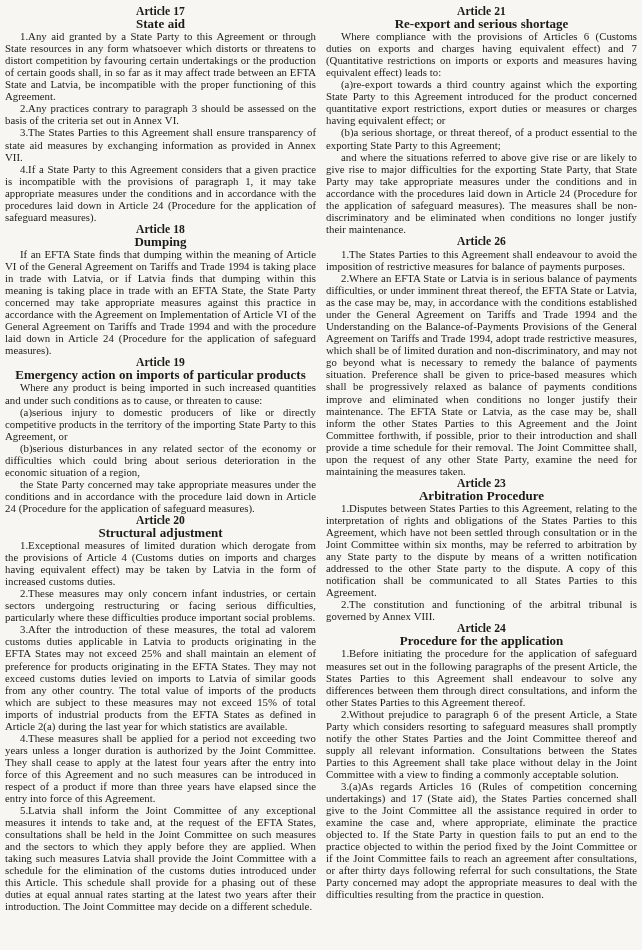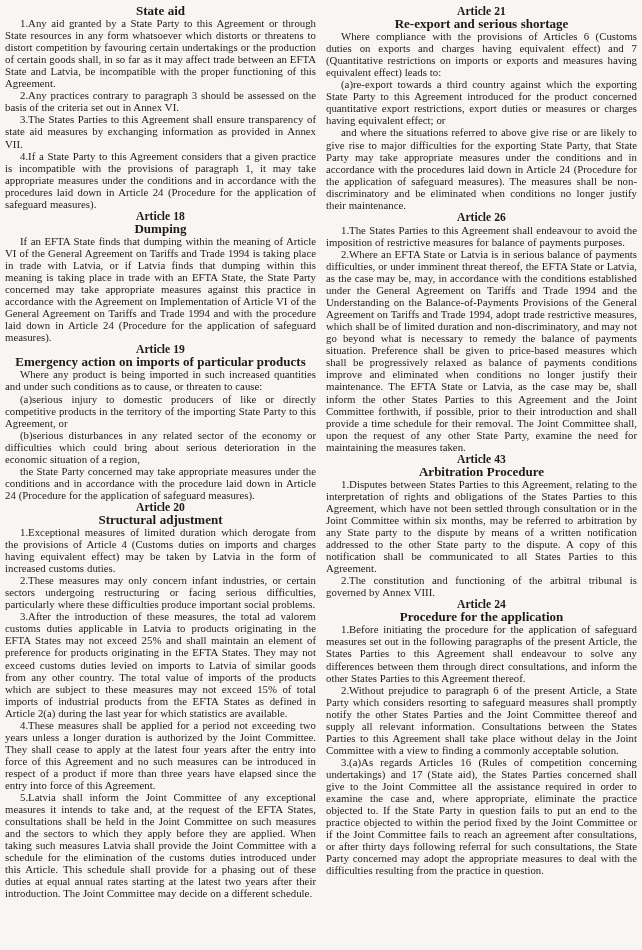--- a/index.html
+++ b/index.html
@@ -42,20 +42,21 @@
     font-size: 13px;
   }
   .paragraph { text-indent: 15px; }
   .continuation { text-indent: 15px; }
 </style>
 </head>
 <body>
 
 <div class="page">
   <div class="column">
+      <div class="block heading">Article 17</div>
       <div class="block subheading">State aid</div>
       <div class="block paragraph">1.Any aid granted by a State Party to this Agreement or through State resources in any form whatsoever which distorts or threatens to distort competition by favouring certain undertakings or the production of certain goods shall, in so far as it may affect trade between an EFTA State and Latvia, be incompatible with the proper functioning of this Agreement.</div>
       <div class="block paragraph">2.Any practices contrary to paragraph 3 should be assessed on the basis of the criteria set out in Annex VI.</div>
       <div class="block paragraph">3.The States Parties to this Agreement shall ensure transparency of state aid measures by exchanging information as provided in Annex VII.</div>
       <div class="block paragraph">4.If a State Party to this Agreement considers that a given practice is incompatible with the provisions of paragraph 1, it may take appropriate measures under the conditions and in accordance with the procedures laid down in Article 24 (Procedure for the application of safeguard measures).</div>
       <div class="block heading">Article 18</div>
       <div class="block subheading">Dumping</div>
       <div class="block paragraph">If an EFTA State finds that dumping within the meaning of Article VI of the General Agreement on Tariffs and Trade 1994 is taking place in trade with Latvia, or if Latvia finds that dumping within this meaning is taking place in trade with an EFTA State, the State Party concerned may take appropriate measures against this practice in accordance with the Agreement on Implementation of Article VI of the General Agreement on Tariffs and Trade 1994 and with the procedure laid down in Article 24 (Procedure for the application of safeguard measures).</div>
       <div class="block heading">Article 19</div>
       <div class="block subheading">Emergency action on imports of particular products</div>
@@ -69,25 +70,26 @@
       <div class="block paragraph">2.These measures may only concern infant industries, or certain sectors undergoing restructuring or facing serious difficulties, particularly where these difficulties produce important social problems.</div>
       <div class="block paragraph">3.After the introduction of these measures, the total ad valorem customs duties applicable in Latvia to products originating in the EFTA States may not exceed 25% and shall maintain an element of preference for products originating in the EFTA States. They may not exceed customs duties levied on imports to Latvia of similar goods from any other country. The total value of imports of the products which are subject to these measures may not exceed 15% of total imports of industrial products from the EFTA States as defined in Article 2(a) during the last year for which statistics are available.</div>
       <div class="block paragraph">4.These measures shall be applied for a period not exceeding two years unless a longer duration is authorized by the Joint Committee. They shall cease to apply at the latest four years after the entry into force of this Agreement and no such measures can be introduced in respect of a product if more than three years have elapsed since the entry into force of this Agreement.</div>
       <div class="block paragraph">5.Latvia shall inform the Joint Committee of any exceptional measures it intends to take and, at the request of the EFTA States, consultations shall be held in the Joint Committee on such measures and the sectors to which they apply before they are applied. When taking such measures Latvia shall provide the Joint Committee with a schedule for the elimination of the customs duties introduced under this Article. This schedule shall provide for a phasing out of these duties at equal annual rates starting at the latest two years after their introduction. The Joint Committee may decide on a different schedule.</div>
     </div>
   <div class="column">
       <div class="block heading">Article 21</div>
       <div class="block subheading">Re-export and serious shortage</div>
       <div class="block paragraph">Where compliance with the provisions of Articles 6 (Customs duties on exports and charges having equivalent effect) and 7 (Quantitative restrictions on imports or exports and measures having equivalent effect) leads to:</div>
       <div class="block paragraph">(a)re-export towards a third country against which the exporting State Party to this Agreement introduced for the product concerned quantitative export restrictions, export duties or measures or charges having equivalent effect; or</div>
+      <div class="block paragraph">(b)a serious shortage, or threat thereof, of a product essential to the exporting State Party to this Agreement;</div>
       <div class="block continuation">and where the situations referred to above give rise or are likely to give rise to major difficulties for the exporting State Party, that State Party may take appropriate measures under the conditions and in accordance with the procedures laid down in Article 24 (Procedure for the application of safeguard measures). The measures shall be non-discriminatory and be eliminated when conditions no longer justify their maintenance.</div>
       <div class="block heading">Article 26</div>
       <div class="block paragraph">1.The States Parties to this Agreement shall endeavour to avoid the imposition of restrictive measures for balance of payments purposes.</div>
       <div class="block paragraph">2.Where an EFTA State or Latvia is in serious balance of payments difficulties, or under imminent threat thereof, the EFTA State or Latvia, as the case may be, may, in accordance with the conditions established under the General Agreement on Tariffs and Trade 1994 and the Understanding on the Balance-of-Payments Provisions of the General Agreement on Tariffs and Trade 1994, adopt trade restrictive measures, which shall be of limited duration and non-discriminatory, and may not go beyond what is necessary to remedy the balance of payments situation. Preference shall be given to price-based measures which shall be progressively relaxed as balance of payments conditions improve and eliminated when conditions no longer justify their maintenance. The EFTA State or Latvia, as the case may be, shall inform the other States Parties to this Agreement and the Joint Committee forthwith, if possible, prior to their introduction and shall provide a time schedule for their removal. The Joint Committee shall, upon the request of any other State Party, examine the need for maintaining the measures taken.</div>
-      <div class="block heading">Article 43</div>
+      <div class="block heading">Article 23</div>
       <div class="block subheading">Arbitration Procedure</div>
       <div class="block paragraph">1.Disputes between States Parties to this Agreement, relating to the interpretation of rights and obligations of the States Parties to this Agreement, which have not been settled through consultation or in the Joint Committee within six months, may be referred to arbitration by any State party to the dispute by means of a written notification addressed to the other State party to the dispute. A copy of this notification shall be communicated to all States Parties to this Agreement.</div>
       <div class="block paragraph">2.The constitution and functioning of the arbitral tribunal is governed by Annex VIII.</div>
       <div class="block heading">Article 24</div>
       <div class="block subheading">Procedure for the application</div>
       <div class="block paragraph">1.Before initiating the procedure for the application of safeguard measures set out in the following paragraphs of the present Article, the States Parties to this Agreement shall endeavour to solve any differences between them through direct consultations, and inform the other States Parties to this Agreement thereof.</div>
       <div class="block paragraph">2.Without prejudice to paragraph 6 of the present Article, a State Party which considers resorting to safeguard measures shall promptly notify the other States Parties and the Joint Committee thereof and supply all relevant information. Consultations between the States Parties to this Agreement shall take place without delay in the Joint Committee with a view to finding a commonly acceptable solution.</div>
       <div class="block paragraph">3.(a)As regards Articles 16 (Rules of competition concerning undertakings) and 17 (State aid), the States Parties concerned shall give to the Joint Committee all the assistance required in order to examine the case and, where appropriate, eliminate the practice objected to. If the State Party in question fails to put an end to the practice objected to within the period fixed by the Joint Committee or if the Joint Committee fails to reach an agreement after consultations, or after thirty days following referral for such consultations, the State Party concerned may adopt the appropriate measures to deal with the difficulties resulting from the practice in question.</div>
     </div>
 </div>

